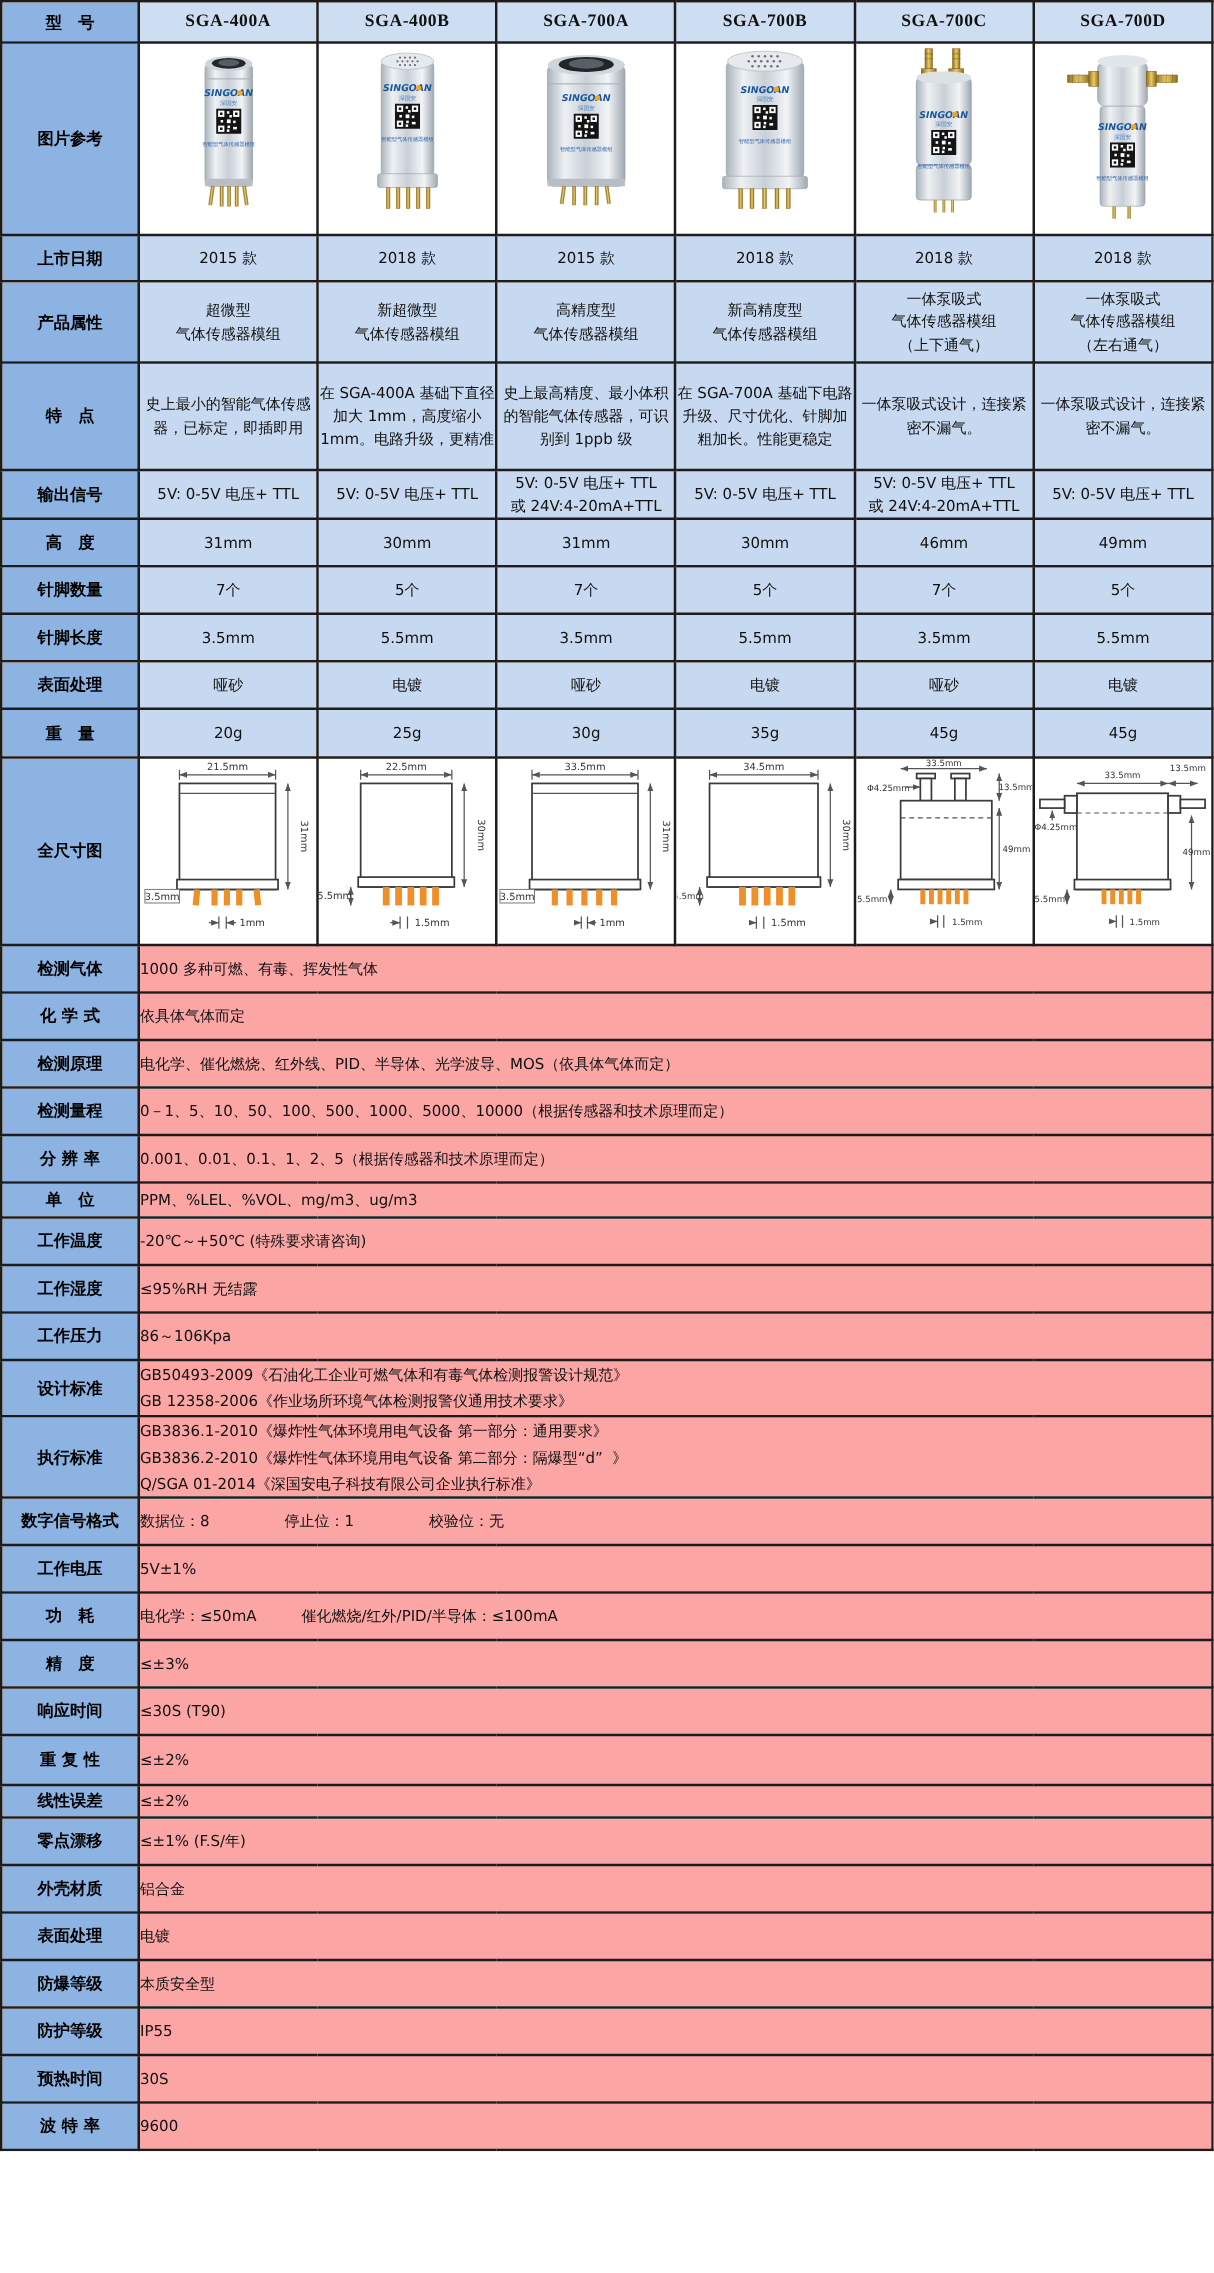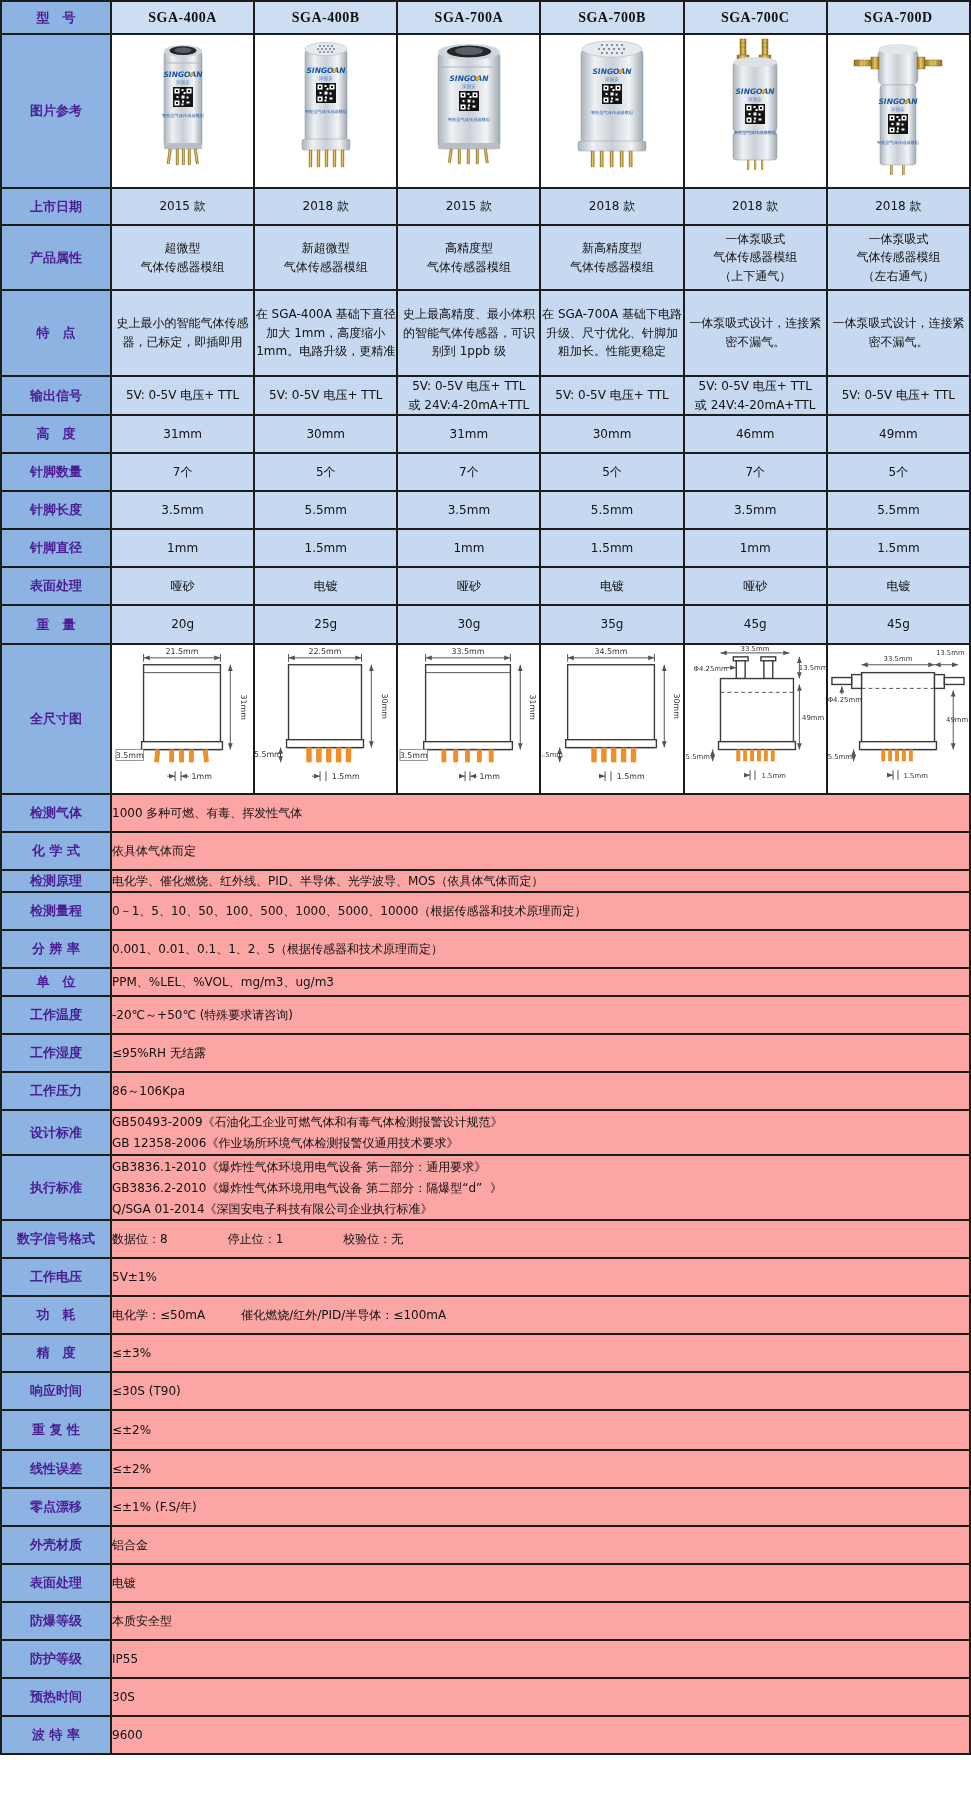--- a/index.html
+++ b/index.html
@@ -1,20 +1,20 @@
 <!DOCTYPE html>
 <html><head>
 <meta charset="utf-8">
 <style>
   html,body{margin:0;padding:0;background:#fff;}
   .page{width:971px;font-family:"DejaVu Sans",sans-serif;color:#111;}
   table.spec{border-collapse:collapse;width:971px;table-layout:fixed;background:#fff;}
   table.spec td, table.spec th{border:2px solid #1c1c1c;padding:0;overflow:hidden;}
   col.label-col{width:110px;}
-  th.row-label{background:#8db3e2;font-weight:bold;font-size:13px;color:#4c1d95;text-align:center;vertical-align:middle;white-space:pre;}
+  th.row-label{background:#8db3e2;font-weight:bold;font-size:13px;color:#000000;text-align:center;vertical-align:middle;white-space:pre;}
   tr.header-row{height:33px;}
   tr.header-row td{background:#cddef2;font-family:"Liberation Serif",serif;font-weight:bold;font-size:14px;letter-spacing:.5px;text-align:center;vertical-align:middle;}
   td.spec-cell{background:#c7d9f0;font-size:12px;text-align:center;vertical-align:middle;white-space:pre-line;padding:2px 6px;line-height:1.55;}
   td.full-cell{background:#fca5a5;font-size:12px;text-align:left;vertical-align:middle;padding:3px 12px;white-space:pre-wrap;line-height:1.5;}
   td.full-cell .line{padding:1.5px 0;}
   td.media{background:#ffffff;text-align:center;vertical-align:middle;padding:2px 0;}
   tr.photo-row{height:152px;}
   tr.diagram-row{height:150px;}
   svg text{font-family:"DejaVu Sans",sans-serif;}
   .dim{stroke:#555;stroke-width:1;fill:none;}
@@ -309,29 +309,20 @@
         <tr style="height: 38px;">
           <th class="row-label">针脚长度</th>
           <td class="spec-cell">3.5mm</td>
           <td class="spec-cell">5.5mm</td>
           <td class="spec-cell">3.5mm</td>
           <td class="spec-cell">5.5mm</td>
           <td class="spec-cell">3.5mm</td>
           <td class="spec-cell">5.5mm</td>
         </tr>
         <tr style="height: 38px;">
-          <th class="row-label">针脚直径</th>
-          <td class="spec-cell">1mm</td>
-          <td class="spec-cell">1.5mm</td>
-          <td class="spec-cell">1mm</td>
-          <td class="spec-cell">1.5mm</td>
-          <td class="spec-cell">1mm</td>
-          <td class="spec-cell">1.5mm</td>
-        </tr>
-        <tr style="height: 38px;">
           <th class="row-label">表面处理</th>
           <td class="spec-cell">哑砂</td>
           <td class="spec-cell">电镀</td>
           <td class="spec-cell">哑砂</td>
           <td class="spec-cell">电镀</td>
           <td class="spec-cell">哑砂</td>
           <td class="spec-cell">电镀</td>
         </tr>
         <tr style="height: 39px;">
           <th class="row-label">重　量</th>
@@ -516,21 +507,21 @@
     </tr>
 
   <tr style="height: 38px;">
           <th class="row-label">检测气体</th>
           <td colspan="6" class="full-cell">1000 多种可燃、有毒、挥发性气体</td>
         </tr>
         <tr style="height: 38px;">
           <th class="row-label">化 学 式</th>
           <td colspan="6" class="full-cell">依具体气体而定</td>
         </tr>
-        <tr style="height: 22px; margin-left: 34px;">
+        <tr style="height: 38px; margin-left: 34px;">
           <th class="row-label">检测原理</th>
           <td colspan="6" class="full-cell">电化学、催化燃烧、红外线、PID、半导体、光学波导、MOS（依具体气体而定）</td>
         </tr>
         <tr style="height: 38px;">
           <th class="row-label">检测量程</th>
           <td colspan="6" class="full-cell">0－1、5、10、50、100、500、1000、5000、10000（根据传感器和技术原理而定）</td>
         </tr>
         <tr style="height: 38px;">
           <th class="row-label">分 辨 率</th>
           <td colspan="6" class="full-cell">0.001、0.01、0.1、1、2、5（根据传感器和技术原理而定）</td>
@@ -576,21 +567,21 @@
           <td colspan="6" class="full-cell">≤±3%</td>
         </tr>
         <tr style="height: 38px;">
           <th class="row-label">响应时间</th>
           <td colspan="6" class="full-cell">≤30S (T90)</td>
         </tr>
         <tr style="height: 40px;">
           <th class="row-label">重 复 性</th>
           <td colspan="6" class="full-cell">≤±2%</td>
         </tr>
-        <tr style="height: 38px;">
+        <tr style="height: 26px;">
           <th class="row-label">线性误差</th>
           <td colspan="6" class="full-cell">≤±2%</td>
         </tr>
         <tr style="height: 38px;">
           <th class="row-label">零点漂移</th>
           <td colspan="6" class="full-cell">≤±1% (F.S/年)</td>
         </tr>
         <tr style="height: 38px;">
           <th class="row-label">外壳材质</th>
           <td colspan="6" class="full-cell">铝合金</td>

